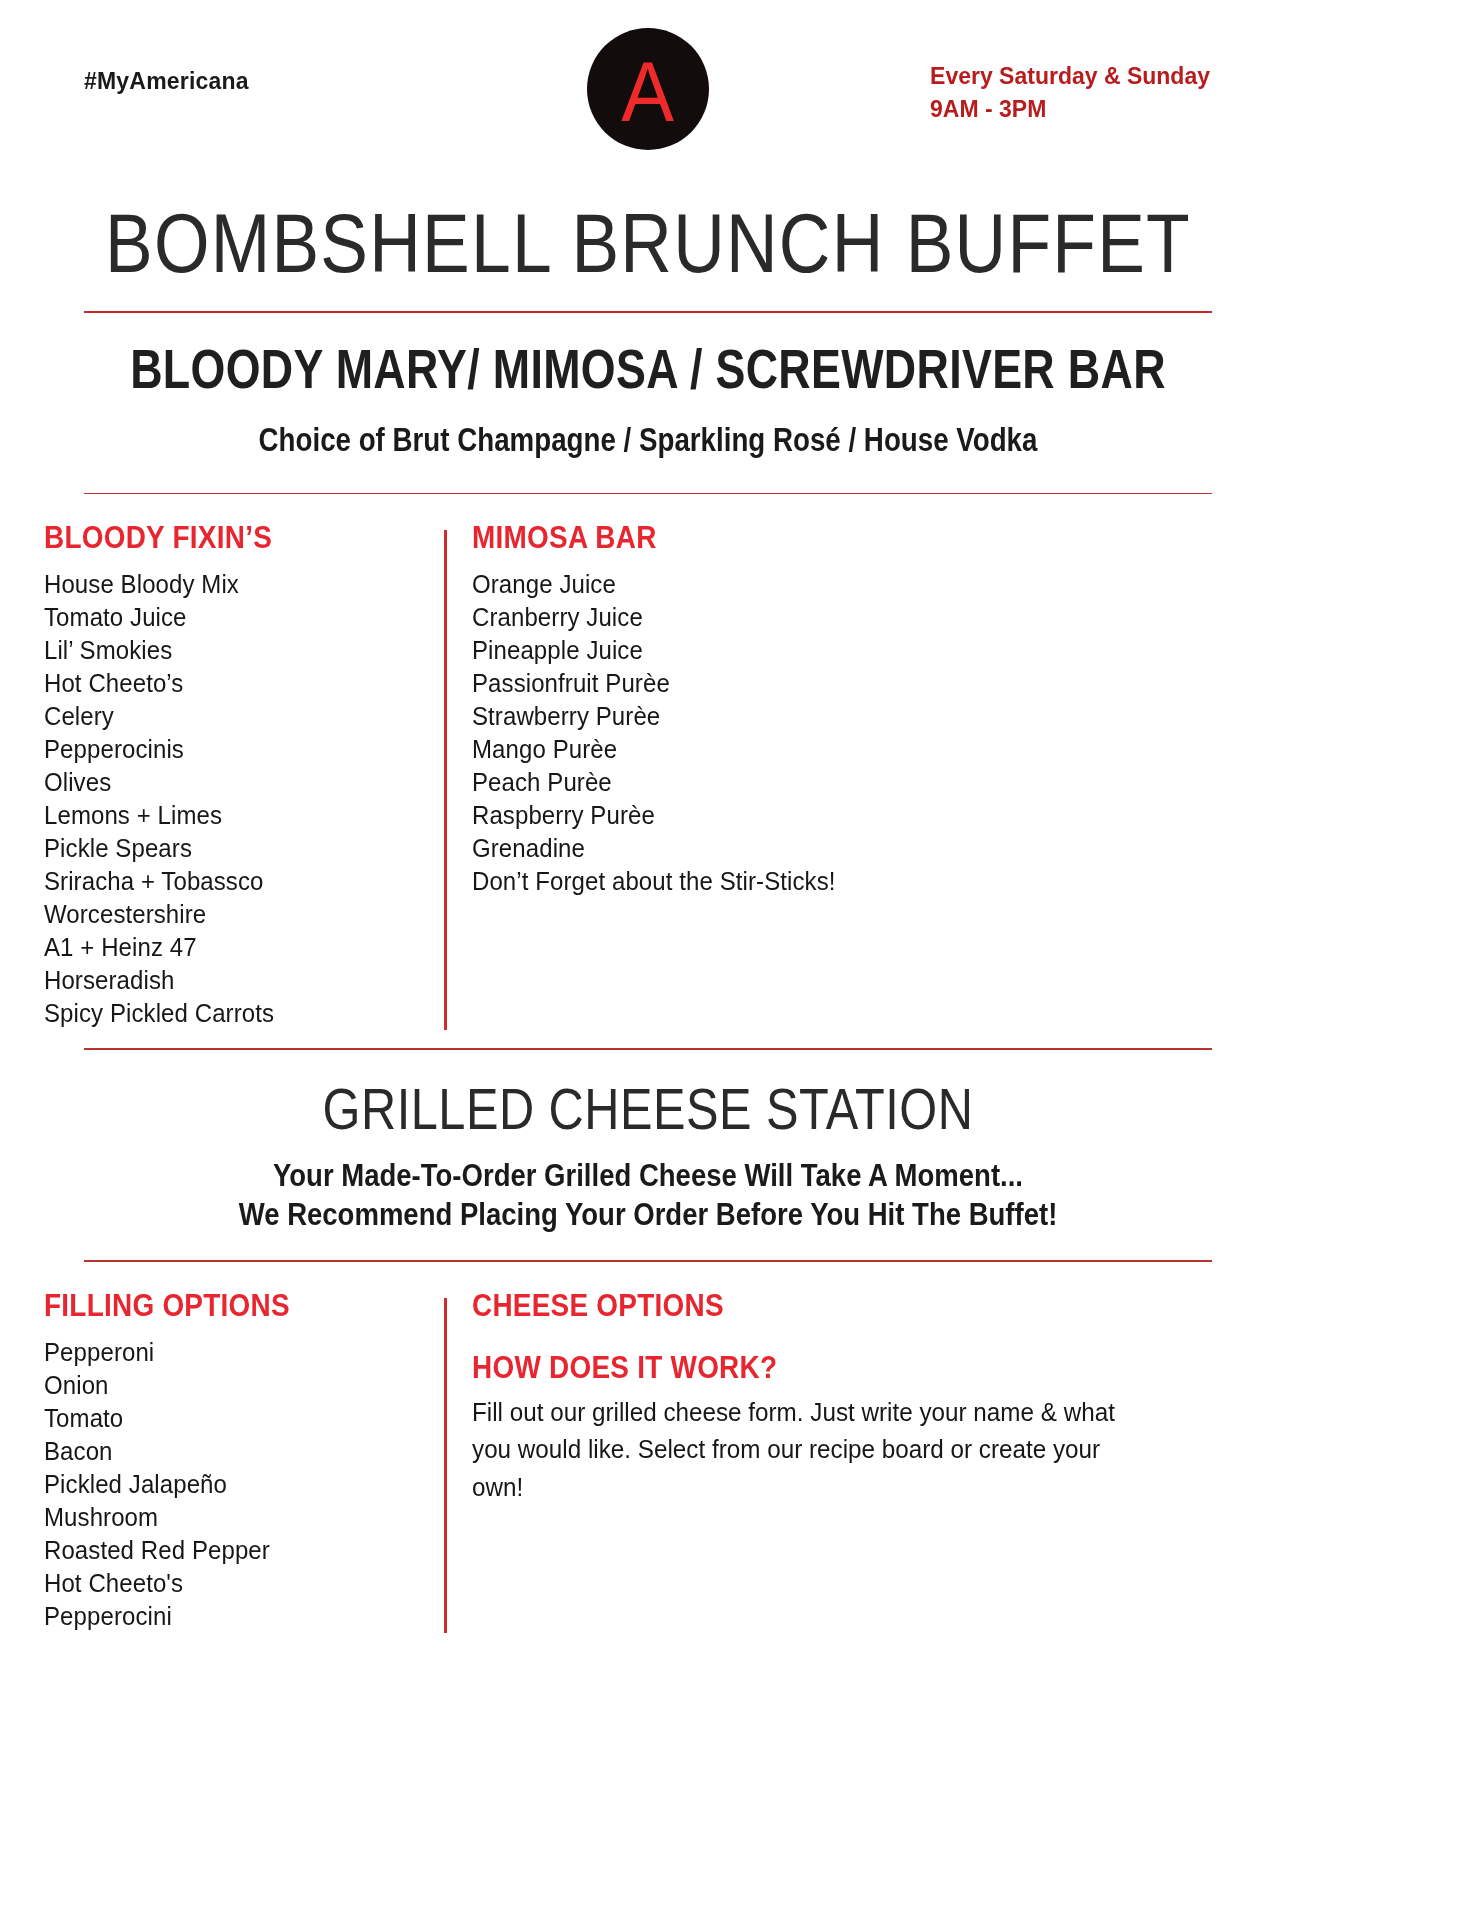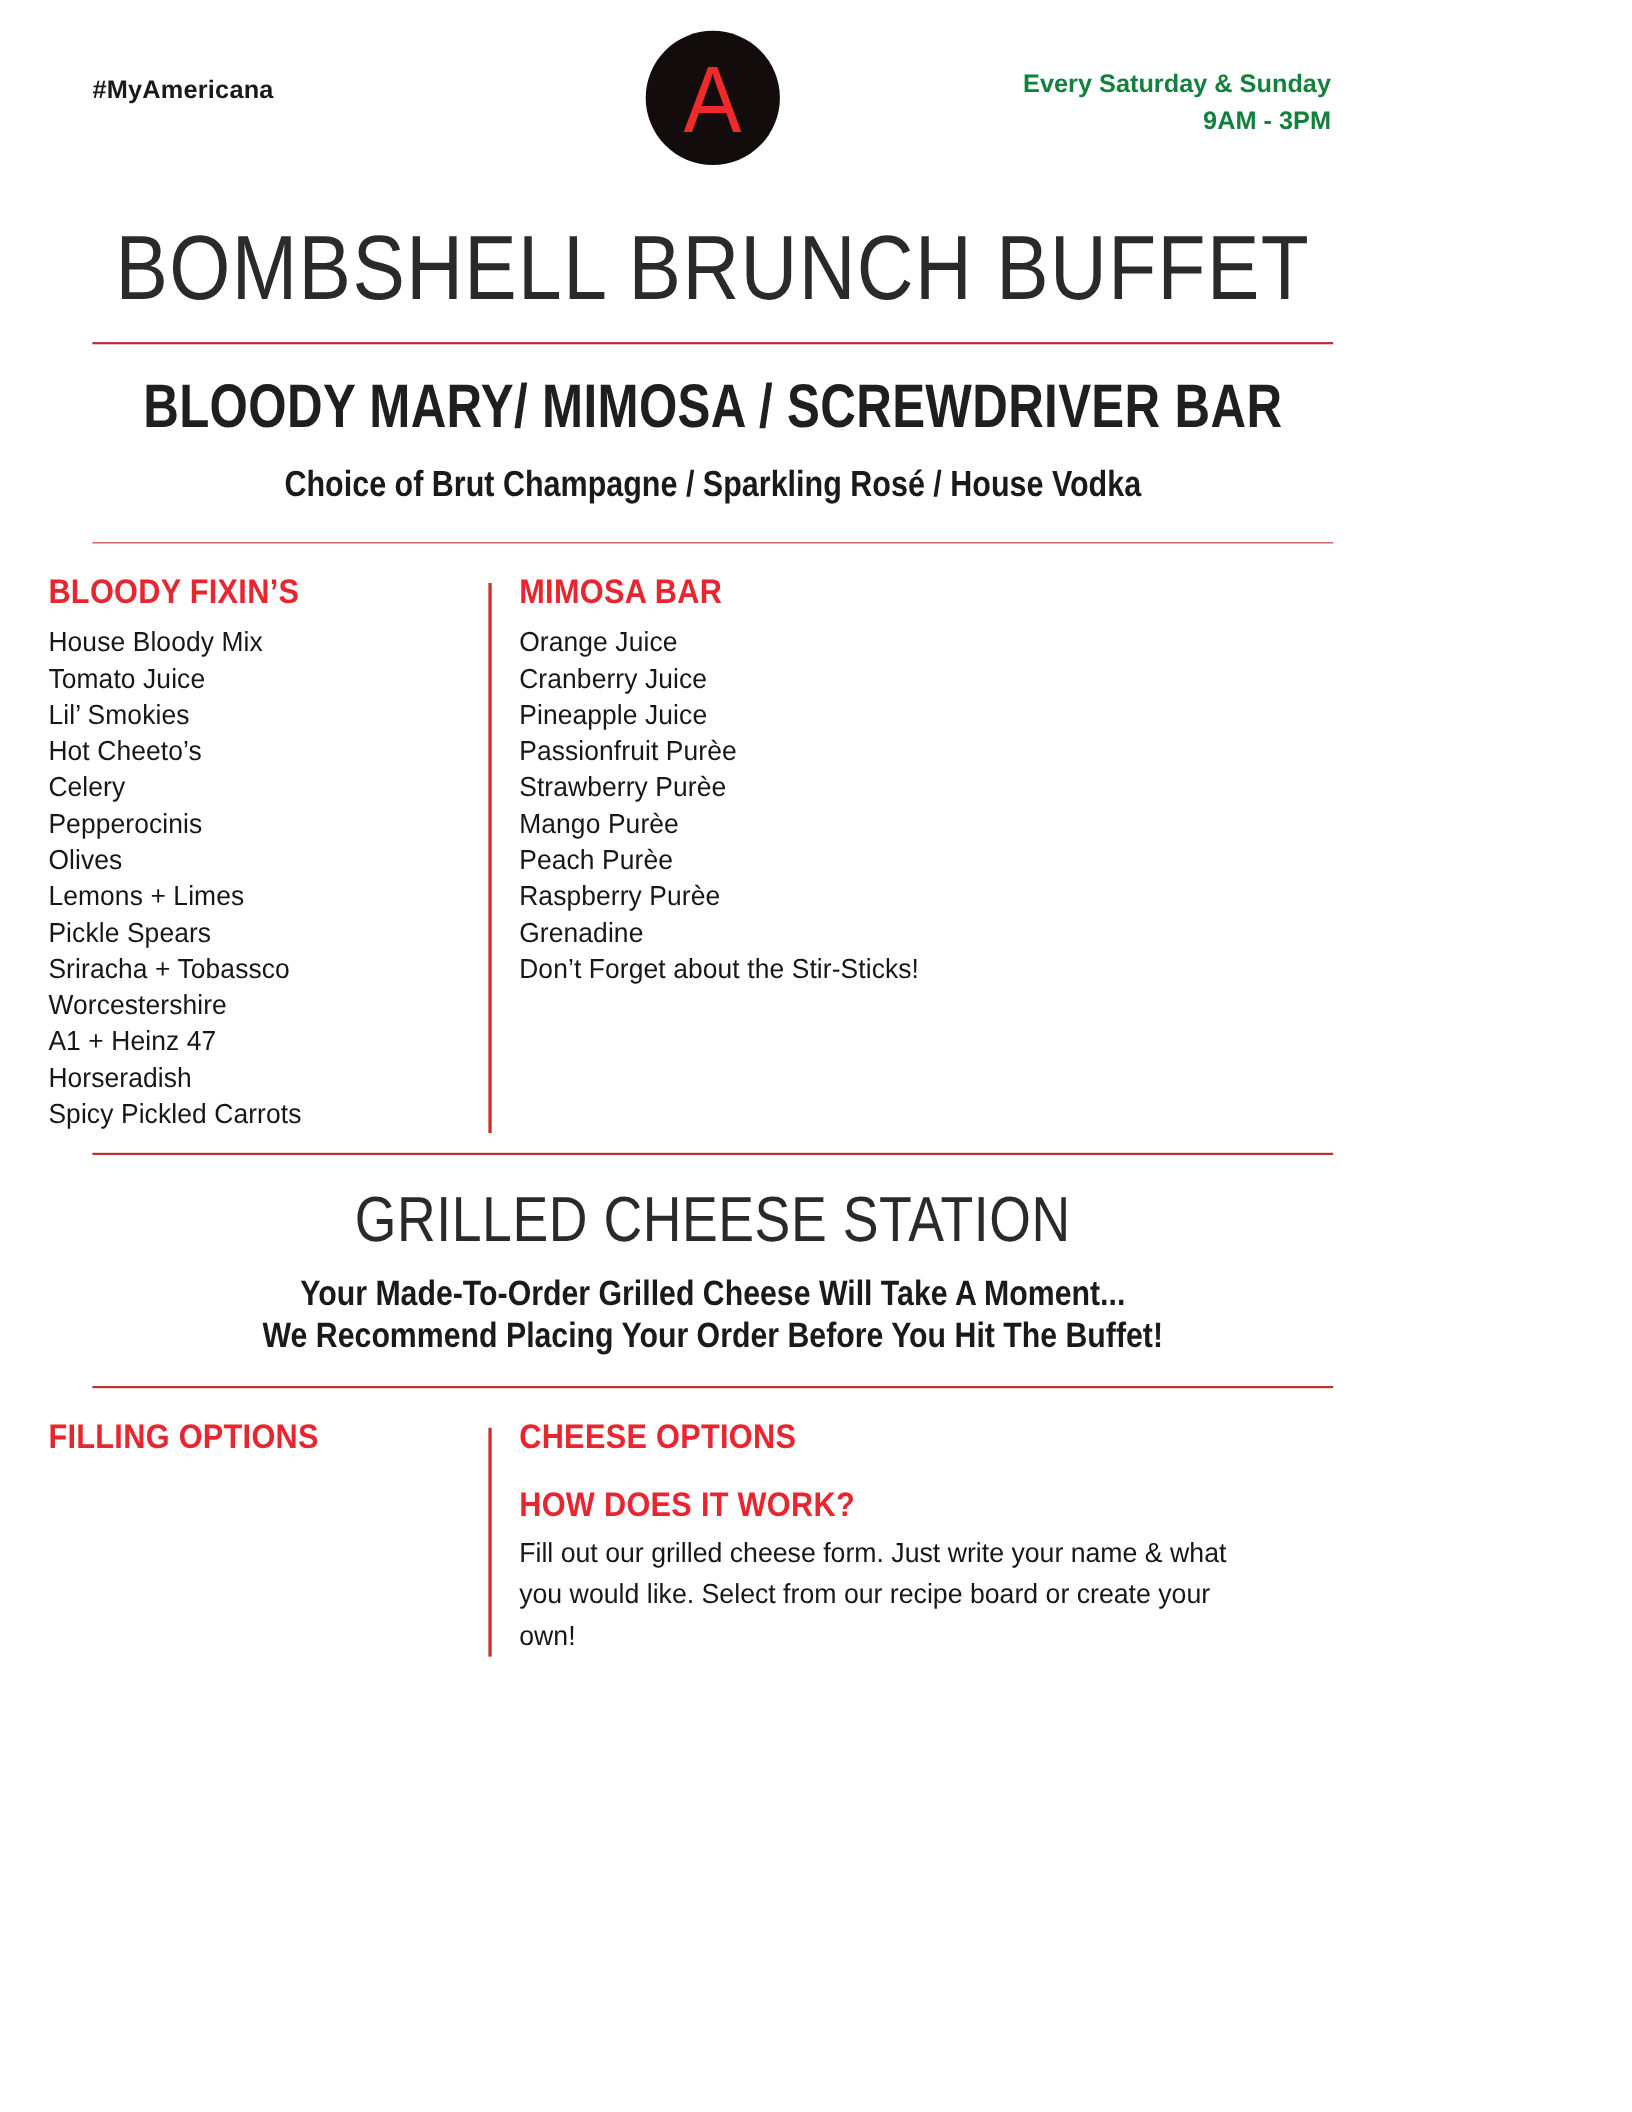--- a/index.html
+++ b/index.html
@@ -12,22 +12,22 @@
   }
   .page{position:relative;width:1296px;height:1920px;box-sizing:border-box;}
 
   
   .topbar{position:relative;height:180px;}
   .hashtag{
     position:absolute;left:84px;top:68px;
     font-size:23px;font-weight:600;letter-spacing:.2px;color:#1a1a1a;
   }
   .whenblock{
-    position:absolute;right:86px;top:60px;text-align:right;
-    font-size:23px;font-weight:600;line-height:1.45;color:#15803d;
+    position:absolute;right:86px;top:60px;text-align:left;
+    font-size:23px;font-weight:600;line-height:1.45;color:#b91c1c;
   }
   .logo{
     position:absolute;left:50%;top:28px;transform:translateX(-50%);
     width:122px;height:122px;border-radius:50%;background:#120d0c;
     display:flex;align-items:center;justify-content:center;
   }
   .logo span{
     color:#ef2a2a;font-size:86px;line-height:1;font-weight:400;
     transform:scaleX(.92) translateY(2px);
     font-family:"Liberation Sans", sans-serif;
@@ -193,20 +193,31 @@
     <div class="bandsub">
       <div>Your Made-To-Order Grilled Cheese Will Take A Moment...</div>
       <div>We Recommend Placing Your Order Before You Hit The Buffet!</div>
     </div>
 
     <div class="rule thin"></div>
 
     <div class="cols">
       <div class="col col-left">
         <div class="colhead">FILLING OPTIONS</div>
+        <ul class="itemlist">
+          <li>Pepperoni</li>
+          <li>Onion</li>
+          <li>Tomato</li>
+          <li>Bacon</li>
+          <li>Pickled Jalapeño</li>
+          <li>Mushroom</li>
+          <li>Roasted Red Pepper</li>
+          <li>Hot Cheeto's</li>
+          <li>Pepperocini</li>
+        </ul>
       </div>
 
       <div class="col col-right">
         <div class="vdivider"></div>
         <div class="colhead">CHEESE OPTIONS</div>
 
         <div class="howhead">HOW DOES IT WORK?</div>
         <div class="howbody">Fill out our grilled cheese form. Just write your name &amp; what you would like. Select from our recipe board or create your own!</div>
       </div>
     </div>

